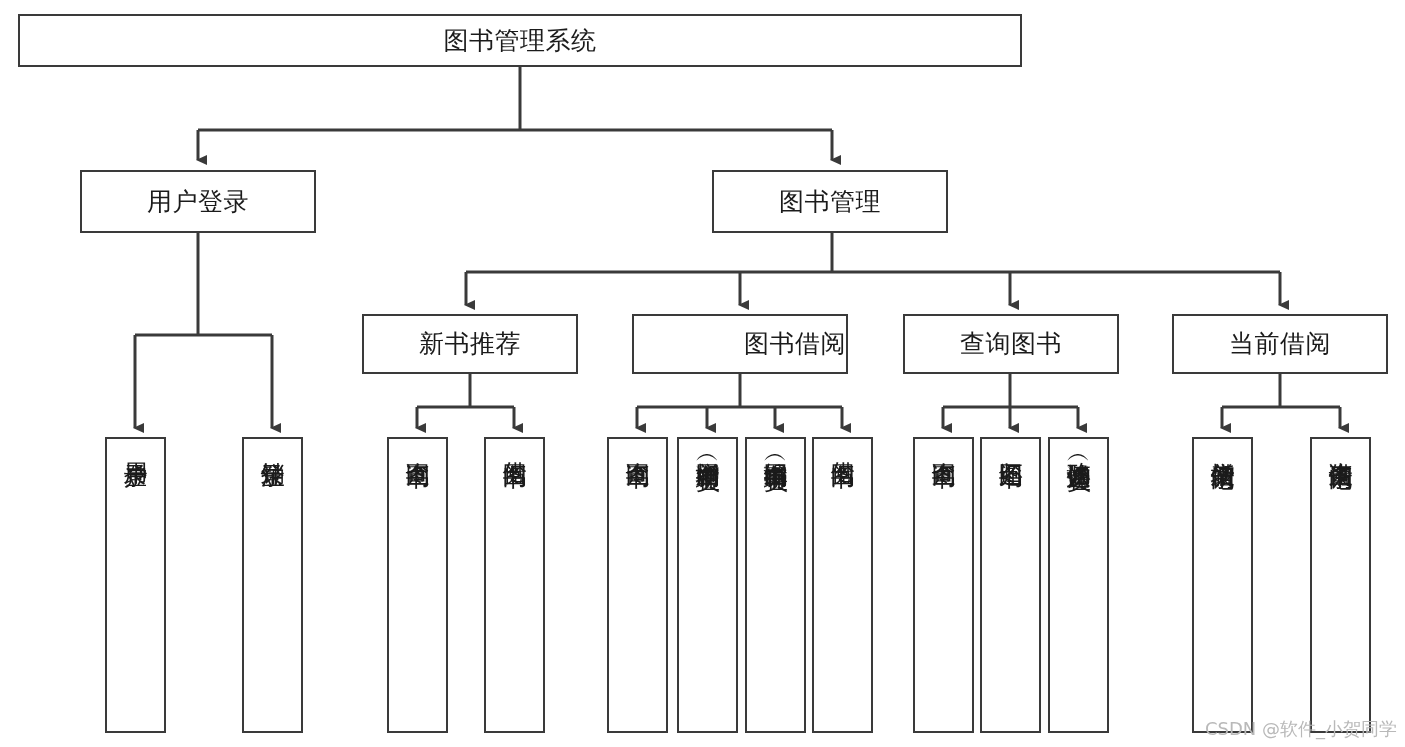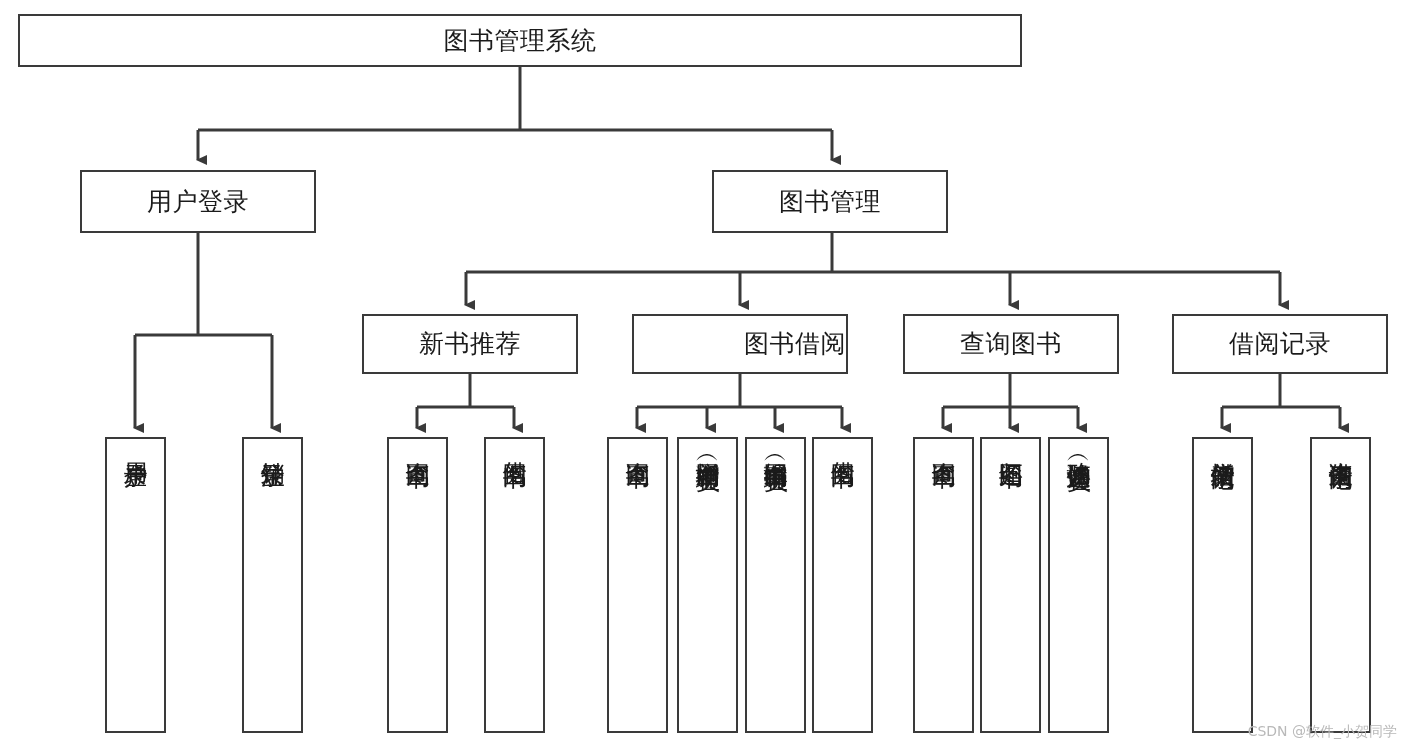--- a/index.html
+++ b/index.html
@@ -54,21 +54,21 @@
     white-space: nowrap;
     letter-spacing: 1px;
   }
   .node .hlabel {
     white-space: nowrap;
   }
   #watermark {
     position: absolute;
     right: 8px;
     bottom: 6px;
-    font-size: 14px;
+    font-size: 18px;
     color: #b9b9b9;
     white-space: nowrap;
     z-index: 5;
     font-family: "DejaVu Sans", "Liberation Sans", sans-serif;
   }
 </style>
 </head>
 <body>
 
 <div id="diagram-root">
@@ -138,21 +138,21 @@
   <div class="node horizontal" style="left:362px; top:314px; width:216px; height:60px;">
     <span class="hlabel">新书推荐</span>
   </div>
   <div class="node horizontal" style="left:632px; top:314px; width:216px; height:60px;justify-content:flex-end;">
     <span class="hlabel">图书借阅</span>
   </div>
   <div class="node horizontal" style="left:903px; top:314px; width:216px; height:60px;">
     <span class="hlabel">查询图书</span>
   </div>
   <div class="node horizontal" style="left:1172px; top:314px; width:216px; height:60px;">
-    <span class="hlabel">借阅记录</span>
+    <span class="hlabel">当前借阅</span>
   </div>
 
   <div class="node vertical" style="left:105px; top:437px; width:61px; height:296px;">
     <span class="vlabel">用户登录</span>
   </div>
   <div class="node vertical" style="left:242px; top:437px; width:61px; height:296px;">
     <span class="vlabel">注销登录</span>
   </div>
 
   <div class="node vertical" style="left:387px; top:437px; width:61px; height:296px;">

